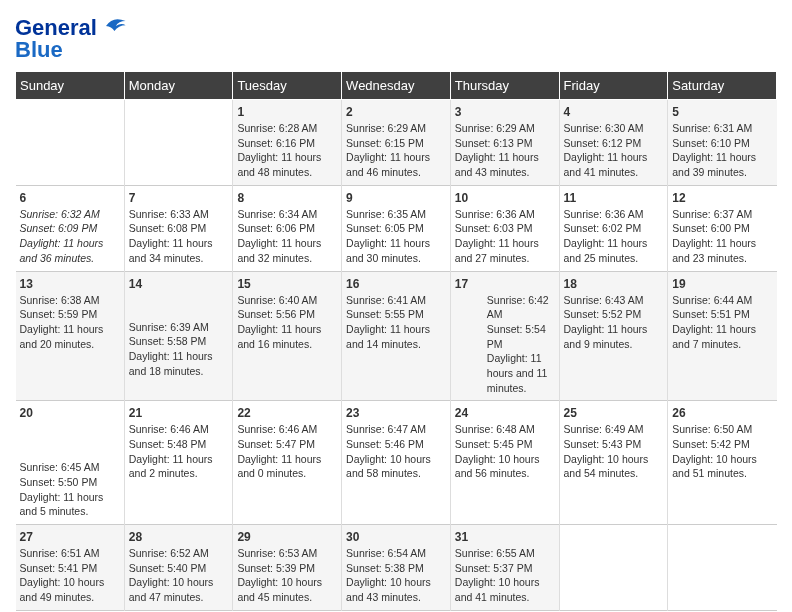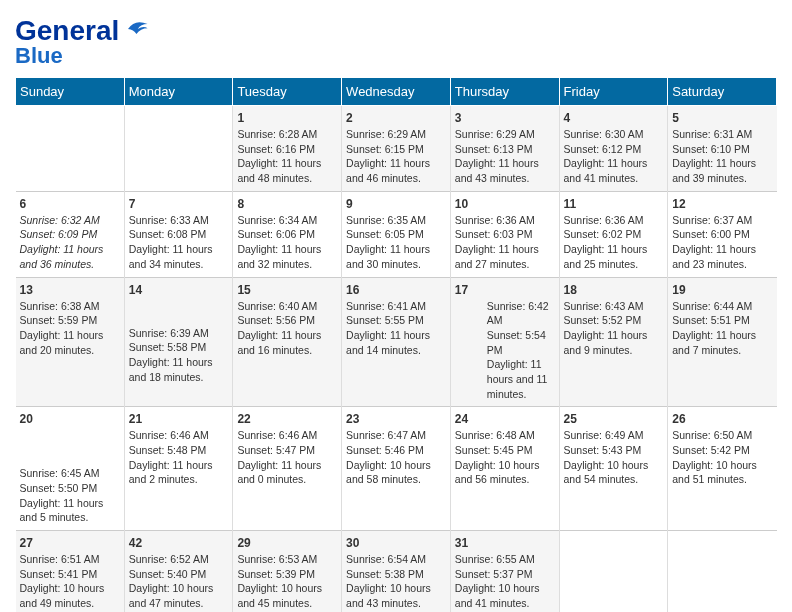--- a/index.html
+++ b/index.html
@@ -39,21 +39,21 @@
     .subtitle {
       font-size: 15px;
       color: #555;
     }
     table {
       width: 100%;
       border-collapse: collapse;
       font-size: 11px;
     }
     thead tr th {
-      background-color: #0369a1;
+      background-color: #404040;
       color: #fff;
       padding: 6px 4px;
       text-align: left;
       font-size: 13px;
       font-weight: normal;
       border: 1px solid #fff;
     }
     tbody tr {
       border-bottom: 1px solid #ccc;
     }
@@ -85,21 +85,21 @@
     }
     .empty-cell { background: #fff !important; }
   </style>
 </head>
 <body>
 
 <div class="header">
   <div class="logo">
     <div>
       <div style="display:flex;align-items:center;">
-        <span style="font-size:28px;font-weight:bold;color:#003399;">General</span>
+        <span style="font-size:22px;font-weight:bold;color:#003399;">General</span>
         <svg class="logo-icon" viewBox="0 0 40 30" xmlns="http://www.w3.org/2000/svg">
           <path d="M10,15 Q20,0 38,8 Q28,8 24,15 Q32,10 38,14 Q28,14 22,22 Q18,16 10,15Z" fill="#1a69c4"></path>
         </svg>
       </div>
       <div style="font-size:22px;font-weight:bold;color:#1a69c4;margin-top:-4px;">Blue</div>
     </div>
   </div>
   <div class="title-block">
     <div class="month-title"></div>
     <div class="subtitle"></div>
@@ -286,21 +286,21 @@
         </td>
       </tr>
       <tr>
         <td>
           <span class="day-number">27</span>
           <div class="day-info" style="white-space: pre-line;">Sunrise: 6:51 AM
 Sunset: 5:41 PM
 Daylight: 10 hours and 49 minutes.</div>
         </td>
         <td>
-          <span class="day-number">42</span>
+          <span class="day-number">28</span>
           <div class="day-info" style="white-space: pre-line;">Sunrise: 6:52 AM
 Sunset: 5:40 PM
 Daylight: 10 hours and 47 minutes.</div>
         </td>
         <td>
           <span class="day-number">29</span>
           <div class="day-info" style="white-space: pre-line;">Sunrise: 6:53 AM
 Sunset: 5:39 PM
 Daylight: 10 hours and 45 minutes.</div>
         </td>

